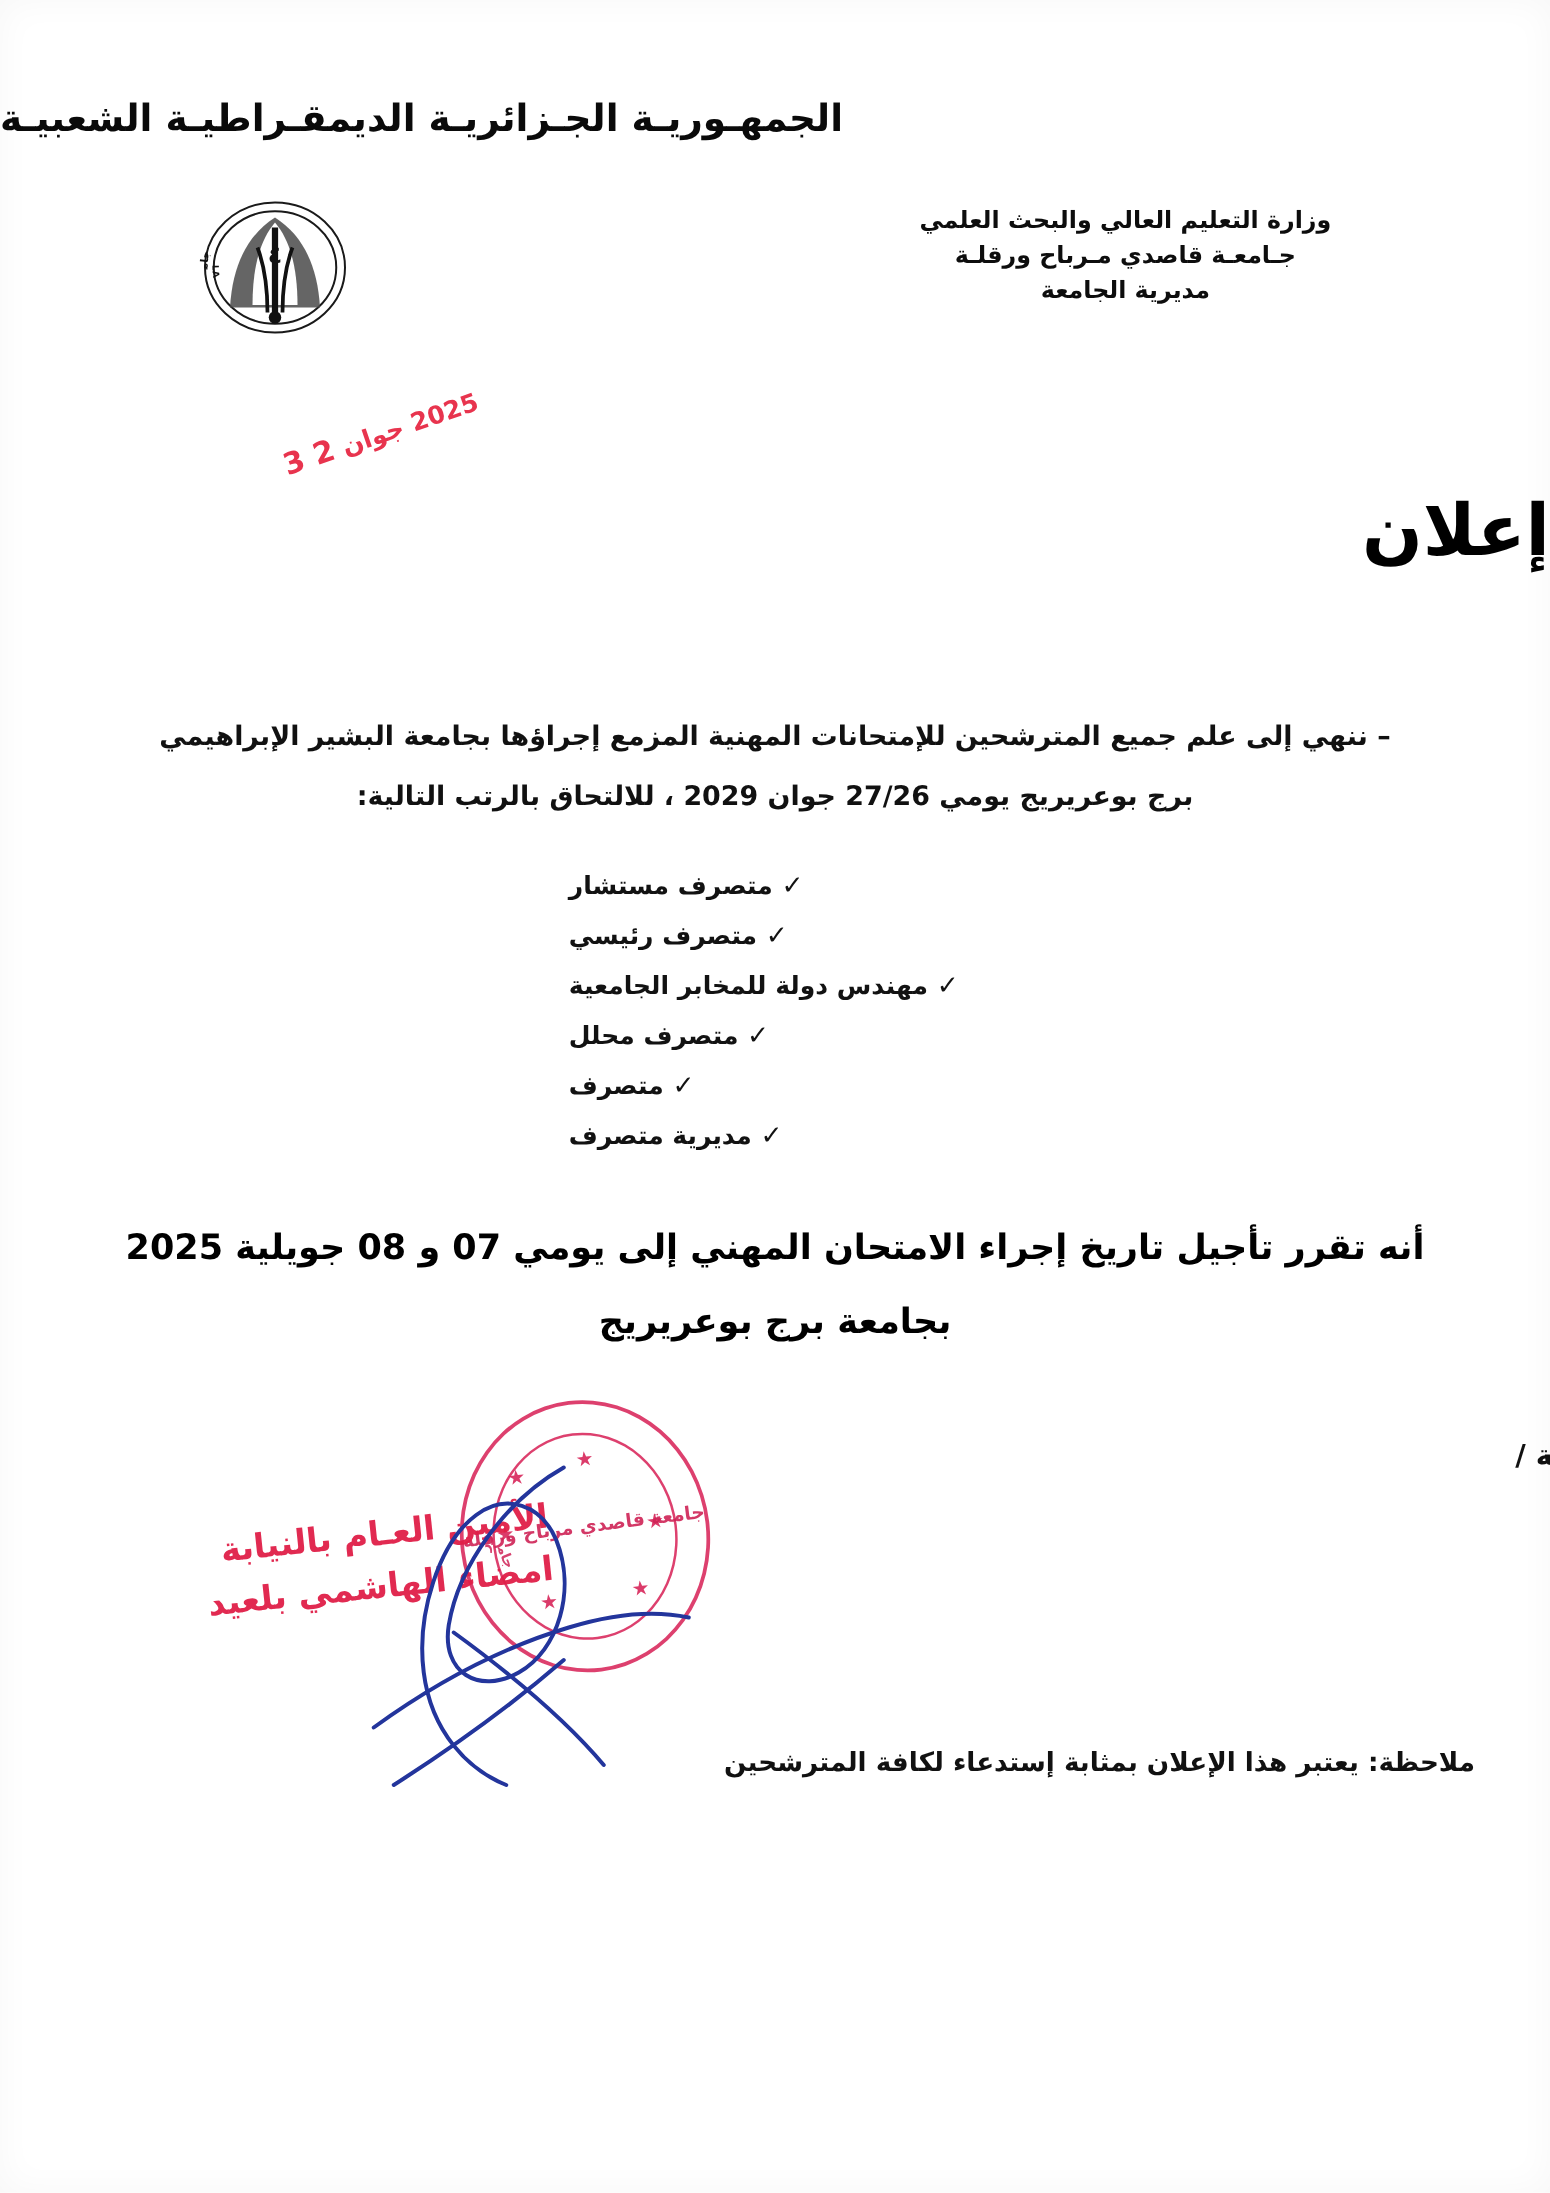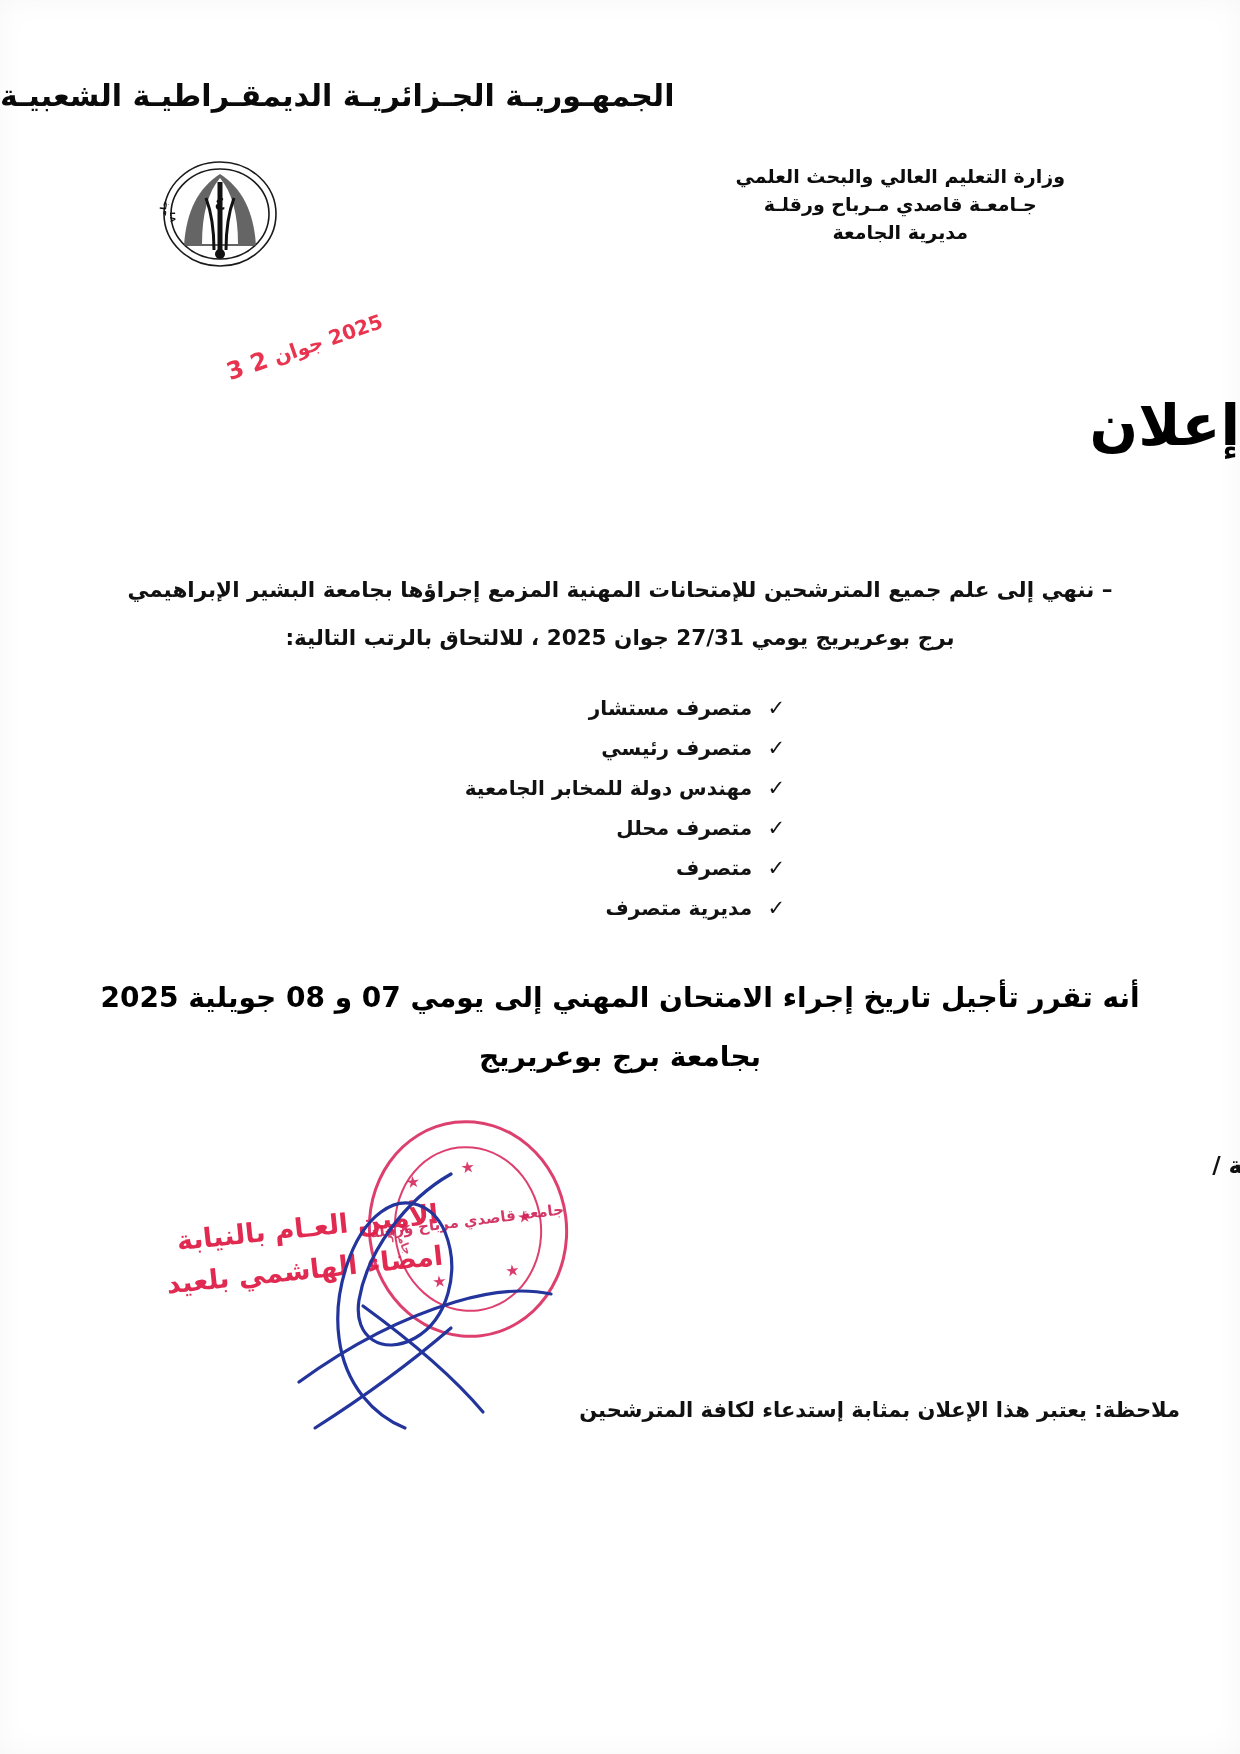--- a/index.html
+++ b/index.html
@@ -93,21 +93,21 @@
     text-align:center;
     font-size:20px;
     font-weight:bold;
     line-height:1.0;
     padding:9.5px 0;
     color:#121212;
   }
   .ranks li .row{
     display:inline-block;
     min-width:330px;
-    text-align:right;
+    text-align:left;
     white-space:nowrap;
   }
   .ranks li .check{
     display:inline-block;
     width:26px;
     font-size:21px;
     font-weight:bold;
   }
 
   
@@ -243,21 +243,21 @@
   </div>
 
   <div class="title">
     <span>إعلان</span>
   </div>
 
   <div class="body-p">
     <span class="dash">–</span>
     <span>ننهي إلى علم جميع المترشحين للإمتحانات المهنية المزمع إجراؤها بجامعة البشير الإبراهيمي</span>
     <br>
-    <span>برج بوعريريج يومي 27/31 جوان 2025 ، للالتحاق بالرتب التالية:</span>
+    <span>برج بوعريريج يومي 27/26 جوان 2029 ، للالتحاق بالرتب التالية:</span>
   </div>
 
   <ul class="ranks">
     <li><span class="row">
       <span class="check">✓</span>
       <span>متصرف مستشار</span>
     </span></li>
     <li><span class="row">
       <span class="check">✓</span>
       <span>متصرف رئيسي</span>

